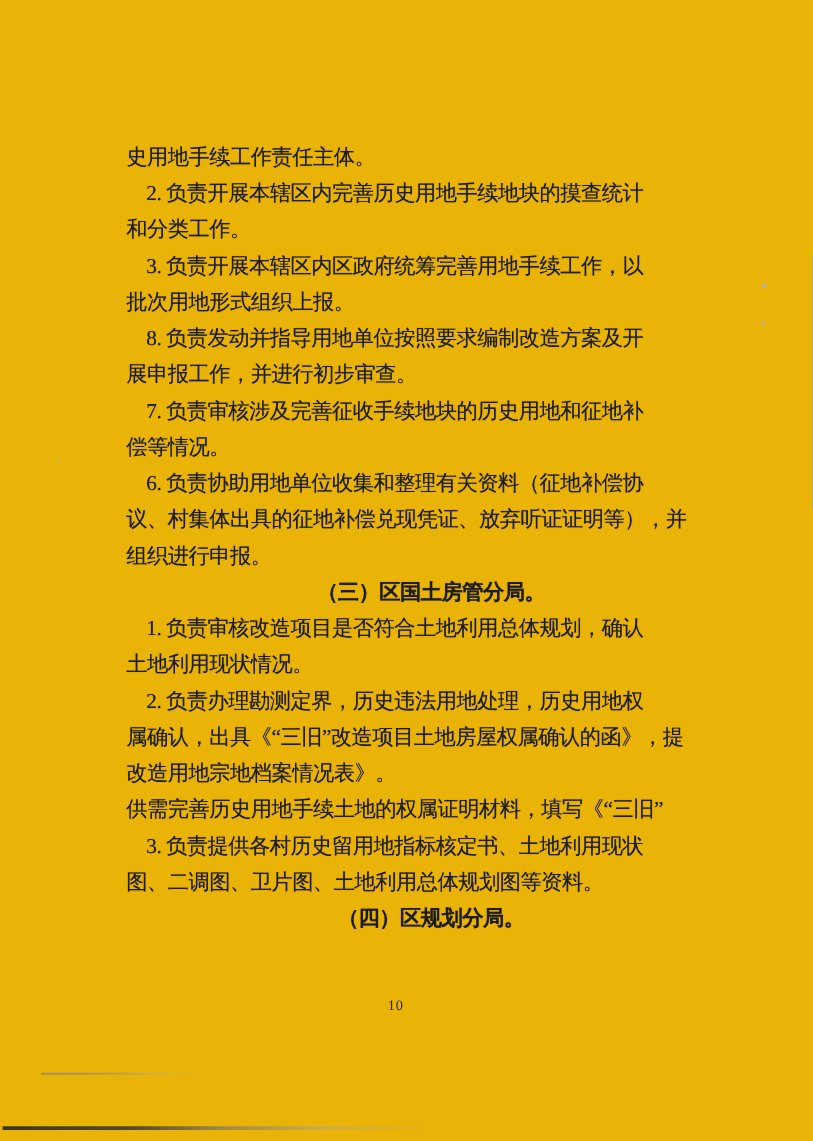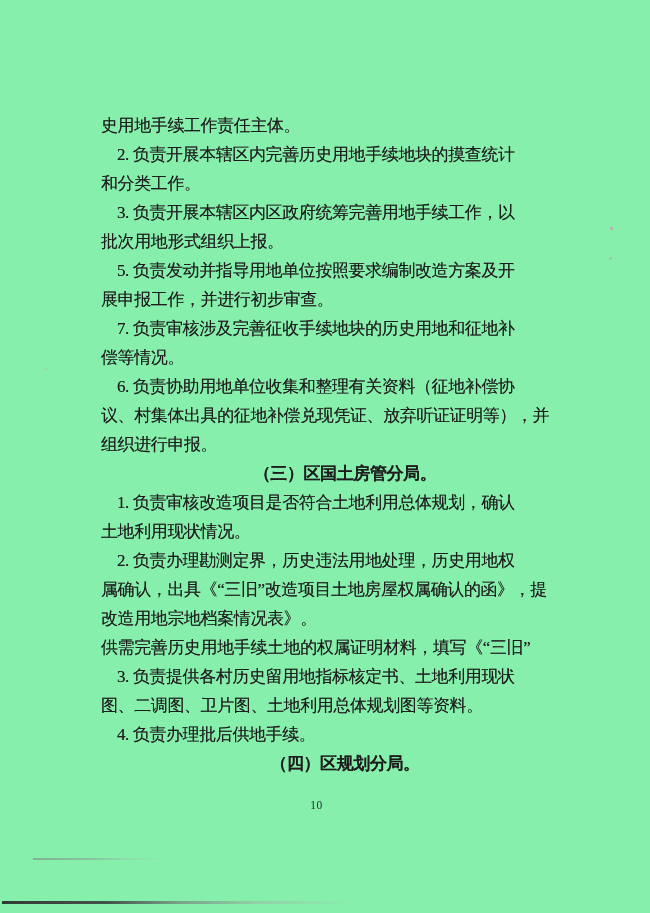--- a/index.html
+++ b/index.html
@@ -4,21 +4,21 @@
 <style>
   html, body {
     margin: 0;
     padding: 0;
     background: #9a9a9a;
   }
   .page {
     position: relative;
     width: 650px;
     height: 913px;
-    background: #86efac;
+    background: #eab308;
     overflow: hidden;
     font-family: "Liberation Serif", serif;
   }
   .textblock {
     position: absolute;
     left: 101px;
     top: 111px;
     width: 472px;
   }
   .line {
@@ -78,37 +78,36 @@
 <body>
 
 <div class="page">
 
   <div class="textblock">
     <p class="line">史用地手续工作责任主体。</p>
     <p class="line indent">2. 负责开展本辖区内完善历史用地手续地块的摸查统计</p>
     <p class="line">和分类工作。</p>
     <p class="line indent">3. 负责开展本辖区内区政府统筹完善用地手续工作，以</p>
     <p class="line">批次用地形式组织上报。</p>
-    <p class="line indent">5. 负责发动并指导用地单位按照要求编制改造方案及开</p>
+    <p class="line indent">8. 负责发动并指导用地单位按照要求编制改造方案及开</p>
     <p class="line">展申报工作，并进行初步审查。</p>
     <p class="line indent">7. 负责审核涉及完善征收手续地块的历史用地和征地补</p>
     <p class="line">偿等情况。</p>
     <p class="line indent">6. 负责协助用地单位收集和整理有关资料（征地补偿协</p>
     <p class="line">议、村集体出具的征地补偿兑现凭证、放弃听证证明等），并</p>
     <p class="line">组织进行申报。</p>
     <p class="line indent bold">（三）区国土房管分局。</p>
     <p class="line indent">1. 负责审核改造项目是否符合土地利用总体规划，确认</p>
     <p class="line">土地利用现状情况。</p>
     <p class="line indent">2. 负责办理勘测定界，历史违法用地处理，历史用地权</p>
     <p class="line">属确认，出具《“三旧”改造项目土地房屋权属确认的函》，提</p>
     <p class="line">改造用地宗地档案情况表》。</p>
     <p class="line">供需完善历史用地手续土地的权属证明材料，填写《“三旧”</p>
     <p class="line indent">3. 负责提供各村历史留用地指标核定书、土地利用现状</p>
     <p class="line">图、二调图、卫片图、土地利用总体规划图等资料。</p>
-    <p class="line indent">4. 负责办理批后供地手续。</p>
     <p class="line indent bold">（四）区规划分局。</p>
   </div>
 
   <div class="page-number">10</div>
 
   <div class="smudge-line"></div>
   <div class="bottom-streak"></div>
   <div class="speck speck-1"></div>
   <div class="speck speck-2"></div>
   <div class="speck speck-3"></div>

